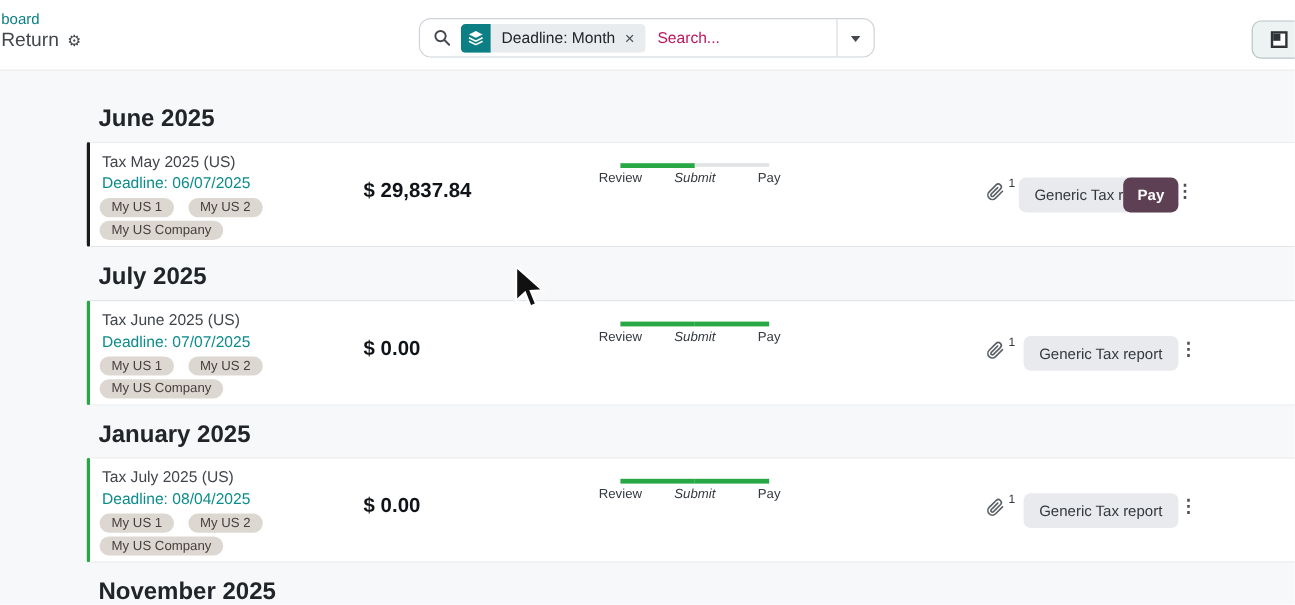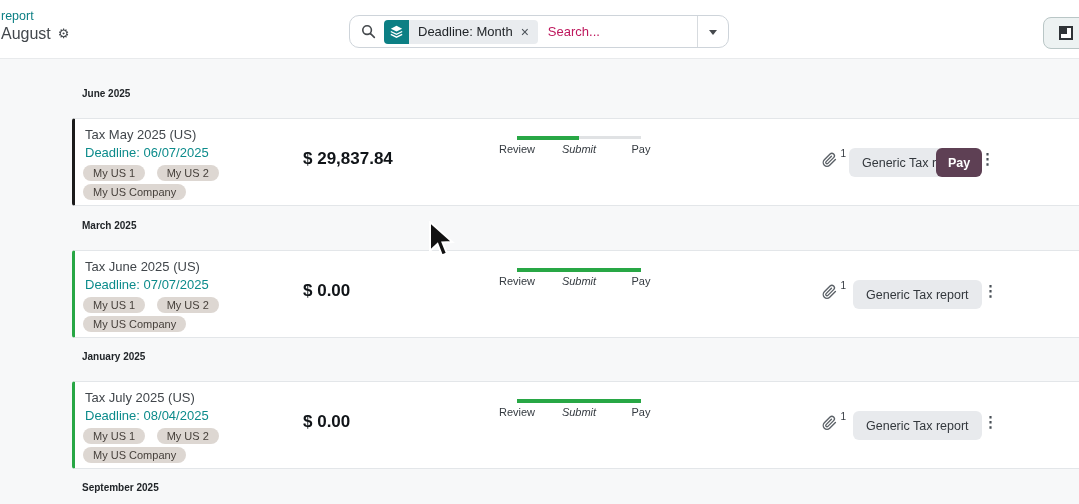--- a/index.html
+++ b/index.html
@@ -39,21 +39,21 @@
 
   .view-btn {
     position:absolute; left:1043px; top:17px; width:46px; height:32px;
     background:#edf2f2; border:1px solid #b9c6c6; border-radius:8px;
     display:flex; align-items:center; justify-content:center; cursor:pointer;
   }
   .vb-icon { width:14px; height:14px; border:2px solid #2f3337; position:relative; background:#fff; }
   .vb-icon::before { content:""; position:absolute; left:0; top:0; width:6px; height:6px; background:#2f3337; }
 
   
-  .section-title { position:absolute; left:82px; font-size:10px; font-weight:700; color:#212529; }
+  .section-title { position:absolute; left:82px; font-size:20px; font-weight:700; color:#212529; }
   .st-0 { top:88px; } .st-1 { top:220px; } .st-2 { top:351px; } .st-3 { top:482px; }
 
   .card {
     position:absolute; left:72px; width:1032px; height:88px;
     background:#fff; border:1px solid #e3e6e9; border-left-width:3px;
     border-radius:3px; cursor:pointer;
   }
   .card-0 { top:118px; border-left-color:#1b1b1b; }
   .card-1 { top:250px; border-left-color:#28a745; }
   .card-2 { top:381px; border-left-color:#28a745; }
@@ -97,23 +97,23 @@
 
   .cursor { position:absolute; left:428px; top:221px; pointer-events:none; z-index:50; }
 </style>
 </head>
 <body>
 
 <div class="app">
 
   <div class="topbar">
     <div class="crumbs">
-      <span class="crumb-parent">report</span>
+      <span class="crumb-parent">board</span>
       <span class="crumb-current-row">
-        <span class="crumb-current">August</span>
+        <span class="crumb-current">Return</span>
         <span class="gear-ic">⚙</span>
       </span>
     </div>
 
     <div class="search">
       <span class="search-mag">
         <svg width="15" height="15" viewBox="0 0 16 16">
             <circle cx="6.5" cy="6.5" r="4.6" fill="none" stroke="#45494d" stroke-width="1.7"></circle>
             <line x1="10.2" y1="10.2" x2="14.2" y2="14.2" stroke="#45494d" stroke-width="1.7" stroke-linecap="round"></line>
           </svg>
@@ -136,23 +136,23 @@
         <span class="tri-down"></span>
       </span>
     </div>
 
     <div class="view-btn">
       <span class="vb-icon"></span>
     </div>
   </div>
 
   <div class="section-title st-0">June 2025</div>
-  <div class="section-title st-1">March 2025</div>
+  <div class="section-title st-1">July 2025</div>
   <div class="section-title st-2">January 2025</div>
-  <div class="section-title st-3">September 2025</div>
+  <div class="section-title st-3">November 2025</div>
 
   <div class="card card-0">
     <div class="card-title">Tax May 2025 (US)</div>
     <div class="card-deadline">
       <span>Deadline:</span>
       <span>06/07/2025</span>
     </div>
     <div class="tag-row tr1">
       <span class="tag">My US 1</span>
       <span class="tag">My US 2</span>

